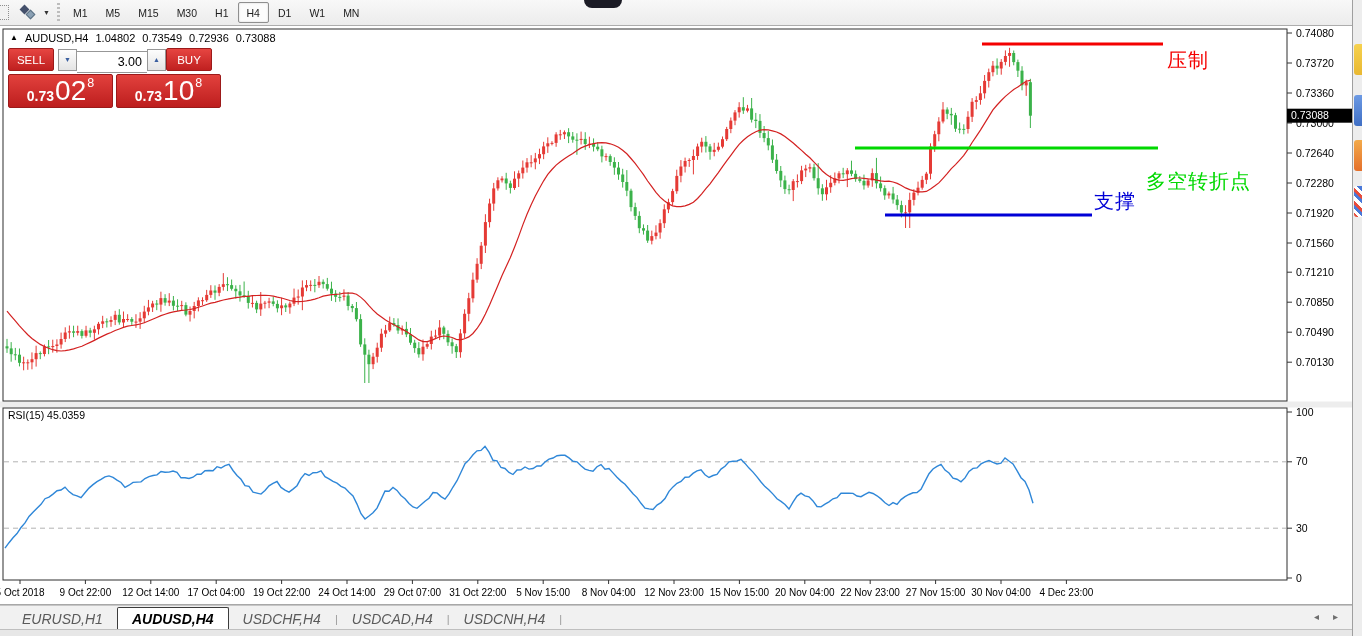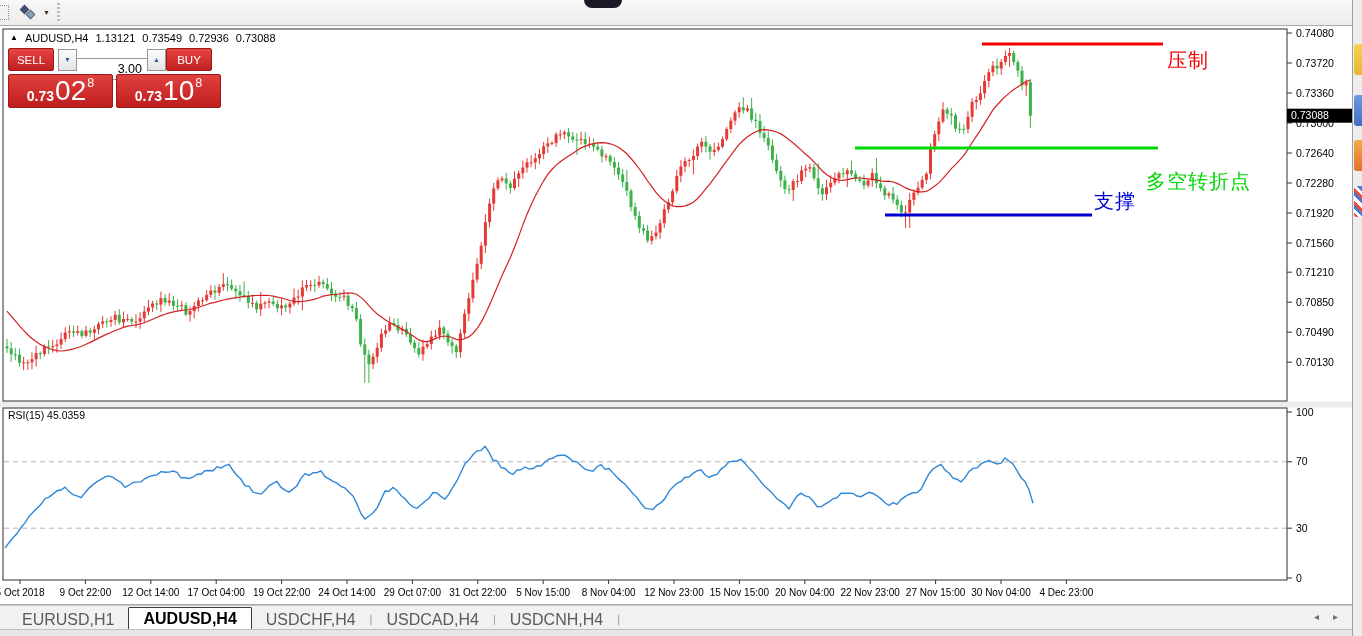--- a/index.html
+++ b/index.html
@@ -36,21 +36,21 @@
   #quote-dir { font-size:8px; margin-top:-1px; }
   #trade-widget { position:absolute; left:8px; top:48px; z-index:4; width:216px; }
   #trade-row1 { display:flex; height:24px; }
   .trade-btn { width:46px; height:23px; line-height:22px; text-align:center; color:#fff;
     font-size:11.5px; background:linear-gradient(#e64541,#c02020); border:1px solid #9c1a1a;
     border-radius:2px; cursor:pointer; }
   #spin-down,#spin-up { width:19px; height:22px; margin-top:1px; text-align:center; line-height:20px;
     background:linear-gradient(#fdfdfd,#e4e4e4); border:1px solid #979797; font-size:7px;
     color:#3b5fa0; cursor:pointer; }
   #spin-down { margin-left:4px; }
-  #amount-input { width:70px; height:22px; margin-top:10px; border:1px solid #979797; border-left:none;
+  #amount-input { width:70px; height:22px; margin-top:3px; border:1px solid #979797; border-left:none;
     border-right:none; text-align:right; font-size:12.5px; padding-right:5px; color:#000;
     font-family:"Liberation Sans",sans-serif; }
   #buy-btn { }
   #trade-row2 { display:flex; margin-top:2px; gap:3px; }
   .price-box { width:105px; height:34px; background:linear-gradient(#e2413d,#bd1e1e);
     border:1px solid #9c1a1a; border-radius:2px; color:#fff; display:flex;
     justify-content:center; align-items:center; cursor:pointer; }
   .pb-prefix { font-size:14px; font-weight:bold; transform:translateY(5px); margin-right:1px; }
   .pb-big { font-size:28px; line-height:28px; }
   .pb-sup { font-size:12.5px; transform:translateY(-8px); margin-left:1px; }
@@ -58,21 +58,21 @@
   
   #rsi-label { position:absolute; left:8px; top:409px; font-size:10.5px; color:#000; z-index:4; }
 
   
   .anno-label { position:absolute; z-index:4; font-size:20px; letter-spacing:1px; }
 
   
   #tabs-bar { position:absolute; left:0; top:605px; width:1352px; height:24px;
     background:#f1f1f1; border-top:1px solid #c6c6c6; z-index:5; }
   #tabs-inner { position:absolute; left:8px; top:1px; display:flex; align-items:flex-end; height:23px; }
-  .tab { height:21px; line-height:21px; padding:0 14px; font-size:16px; color:#5a5a5a; cursor:pointer; }
+  .tab { height:21px; line-height:21px; padding:0 14px; font-size:14px; color:#5a5a5a; cursor:pointer;font-style:italic; }
   .tab.active { background:#fff; border:1px solid #3c3c3c; border-bottom:1px solid #fff;
     height:23px; line-height:22px; font-weight:bold; color:#000; border-radius:2px 2px 0 0; }
   .tab-divider { color:#9a9a9a; line-height:21px; font-size:11px; }
   #tab-scrolls { position:absolute; right:14px; top:5px; display:flex; gap:14px; }
   .scroll-arrow { font-size:10px; color:#6e6e6e; cursor:pointer; line-height:12px; }
 
   #status-strip { position:absolute; left:0; top:629px; width:1352px; height:7px;
     background:#e7e7e7; border-top:1px solid #bfbfbf; z-index:5; }
 
   
@@ -88,20 +88,31 @@
 <body>
 
 <div id="toolbar">
   <div id="icon-partial"></div>
   <div id="icon-indicator">
     <span class="diamond d1"></span>
     <span class="diamond d2"></span>
   </div>
   <span id="icon-caret">▼</span>
   <div id="toolbar-grip"></div>
+  <div id="tf-group">
+      <div class="tf-btn">M1</div>
+      <div class="tf-btn">M5</div>
+      <div class="tf-btn">M15</div>
+      <div class="tf-btn">M30</div>
+      <div class="tf-btn">H1</div>
+      <div class="tf-btn active">H4</div>
+      <div class="tf-btn">D1</div>
+      <div class="tf-btn">W1</div>
+      <div class="tf-btn">MN</div>
+    </div>
 </div>
 
 <div id="notch"></div>
 
 <svg id="chart-svg" width="1352" height="577">
     <rect x="0" y="373.5" width="1352" height="6" fill="#ededed"></rect>
     <rect x="3" y="1" width="1284" height="372" fill="#ffffff" stroke="#2e2e2e" stroke-width="1"></rect>
     <rect x="3" y="380" width="1284" height="172" fill="#ffffff" stroke="#2e2e2e" stroke-width="1"></rect>
     <g>
       <line x1="7" y1="310.9" x2="7" y2="324.9" stroke="#3bb24a" stroke-width="1"></line>
@@ -679,21 +690,21 @@
       <text x="1001.0" y="568" text-anchor="middle">30 Nov 04:00</text>
       <line x1="1066.4" y1="552" x2="1066.4" y2="556" stroke="#333"></line>
       <text x="1066.4" y="568" text-anchor="middle">4 Dec 23:00</text>
     </g>
     <line x1="0" y1="576.5" x2="1352" y2="576.5" stroke="#a8a8a8"></line>
   </svg>
 
 <div id="quote-line">
   <span id="quote-dir">▲</span>
   <span>AUDUSD,H4</span>
-  <span>1.13121</span>
+  <span>1.04802</span>
   <span>0.73549</span>
   <span>0.72936</span>
   <span>0.73088</span>
 </div>
 
 <div id="trade-widget">
   <div id="trade-row1">
     <div class="trade-btn" id="sell-btn">SELL</div>
     <div id="spin-down">▼</div>
     <input id="amount-input" value="3.00" style="">

